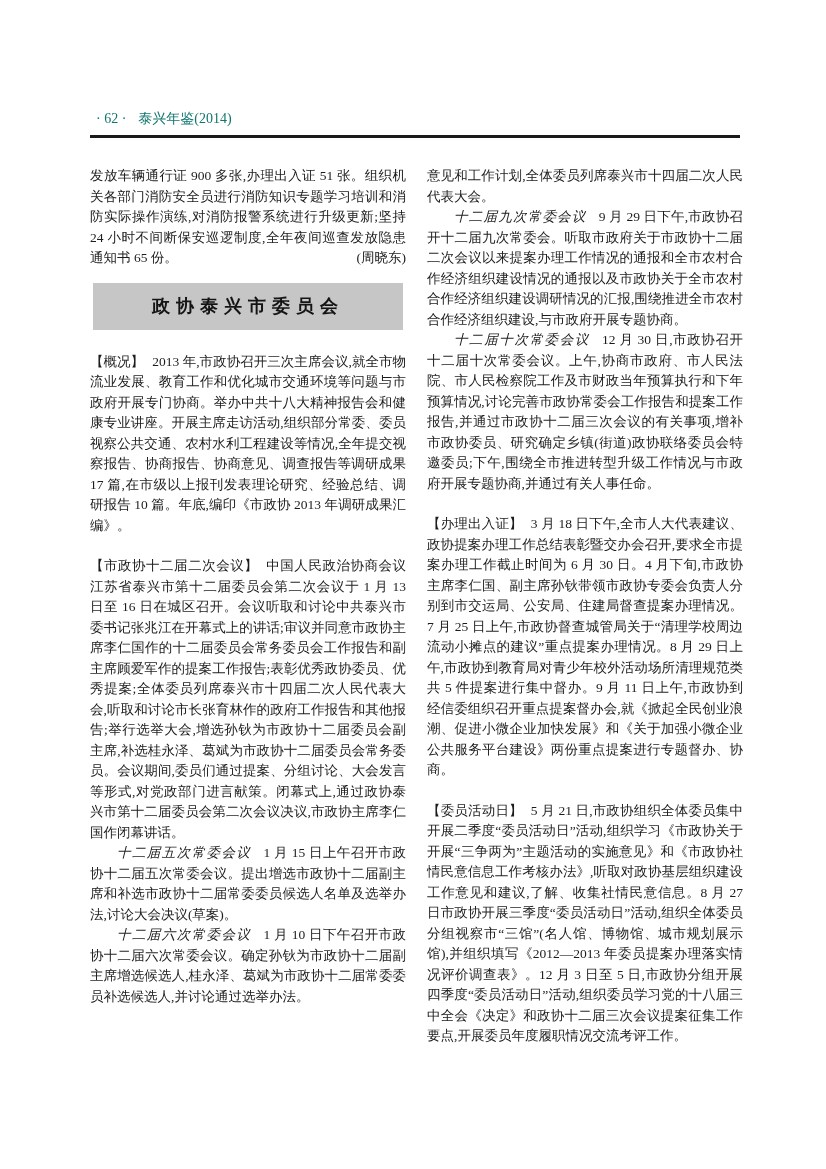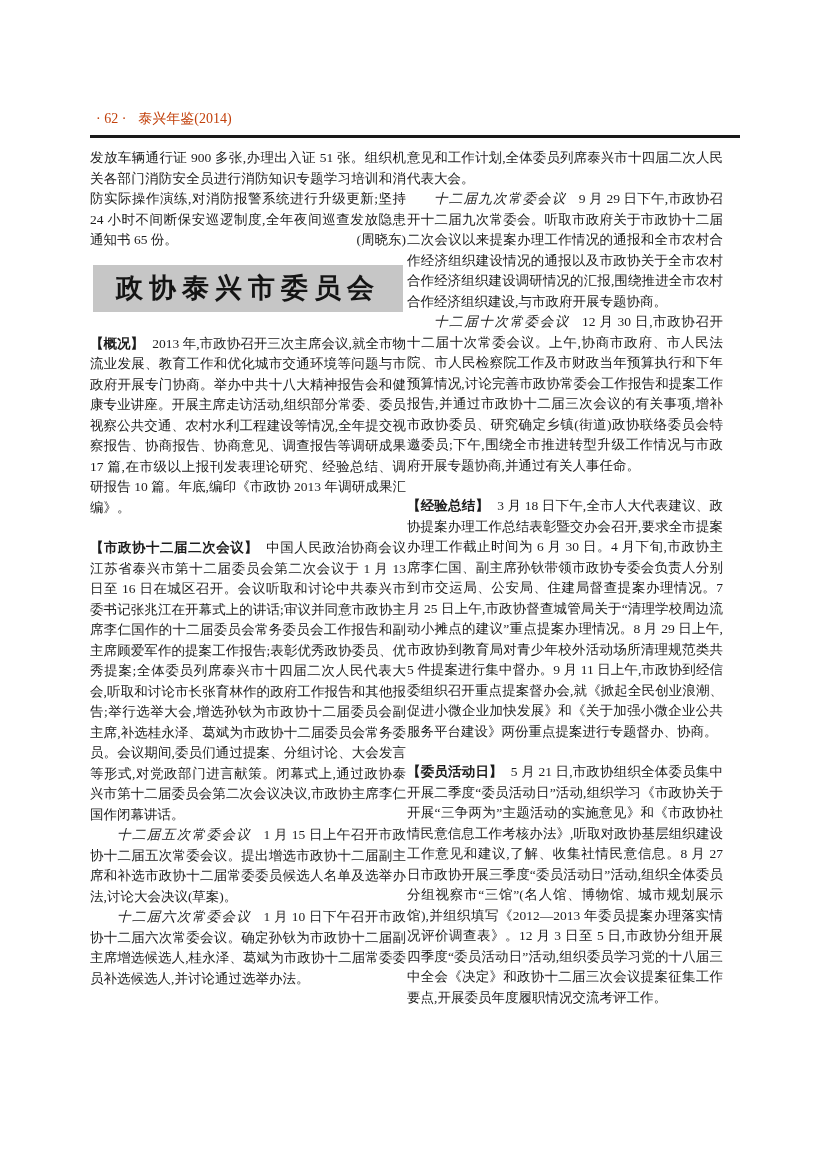--- a/index.html
+++ b/index.html
@@ -10,62 +10,62 @@
     overflow:hidden;
   }
   .content{
     position:absolute;
     left:90px;top:110px;
     width:650px;
   }
   .running-header{
     display:flex;align-items:baseline;gap:12px;
     font-family:"Liberation Serif","DejaVu Serif",serif;
-    font-size:14px;color:#c2410c;
+    font-size:14px;color:#0f766e;
     padding-left:6px;
   }
   .header-rule{
     height:3px;background:#1a1a1a;margin-top:7px;
   }
   .columns{
-    display:flex;gap:1px;margin-top:10px;
+    display:flex;gap:21px;margin-top:28px;
   }
   .col{width:316px;flex:0 0 316px;}
   .para{
     margin:0;
     font-family:"Liberation Serif","DejaVu Serif",serif;
     font-size:13.5px;
     line-height:20.5px;
     color:#1c1c1c;
     text-align:justify;
     text-indent:2em;
   }
   .flush{text-indent:0;}
   .entry-gap{margin-top:20px;}
   .term{
     font-family:"Liberation Sans","DejaVu Sans",sans-serif;
-    font-weight:700;
+    font-weight:400;
     margin-right:0.6em;
   }
   .subhead{
     font-style:italic;
     letter-spacing:1px;
     margin-right:0.9em;
   }
   .author{float:right;}
   .section-box{
     margin:14px 3px 22px 3px;
     background:#c6c6c6;
     height:47px;
     display:flex;align-items:center;justify-content:center;
   }
   .section-box-title{
     font-family:"Liberation Sans","DejaVu Sans",sans-serif;
     font-weight:700;
-    font-size:27px;
+    font-size:18px;
     letter-spacing:6px;
     color:#141414;
   }
 </style>
 </head>
 <body>
 
 <div class="page">
   <div class="content">
 
@@ -110,21 +110,21 @@
         </p>
 
         <p class="para">
           <span class="subhead">十二届九次常委会议</span><span>9 月 29 日下午,市政协召开十二届九次常委会。听取市政府关于市政协十二届二次会议以来提案办理工作情况的通报和全市农村合作经济组织建设情况的通报以及市政协关于全市农村合作经济组织建设调研情况的汇报,围绕推进全市农村合作经济组织建设,与市政府开展专题协商。</span>
         </p>
         <p class="para">
           <span class="subhead">十二届十次常委会议</span><span>12 月 30 日,市政协召开十二届十次常委会议。上午,协商市政府、市人民法院、市人民检察院工作及市财政当年预算执行和下年预算情况,讨论完善市政协常委会工作报告和提案工作报告,并通过市政协十二届三次会议的有关事项,增补市政协委员、研究确定乡镇(街道)政协联络委员会特邀委员;下午,围绕全市推进转型升级工作情况与市政府开展专题协商,并通过有关人事任命。</span>
         </p>
 
         <p class="para flush entry-gap">
-          <span class="term">【经验总结】</span><span>3 月 18 日下午,全市人大代表建议、政协提案办理工作总结表彰暨交办会召开,要求全市提案办理工作截止时间为 6 月 30 日。4 月下旬,市政协主席李仁国、副主席孙钬带领市政协专委会负责人分别到市交运局、公安局、住建局督查提案办理情况。7 月 25 日上午,市政协督查城管局关于“清理学校周边流动小摊点的建议”重点提案办理情况。8 月 29 日上午,市政协到教育局对青少年校外活动场所清理规范类共 5 件提案进行集中督办。9 月 11 日上午,市政协到经信委组织召开重点提案督办会,就《掀起全民创业浪潮、促进小微企业加快发展》和《关于加强小微企业公共服务平台建设》两份重点提案进行专题督办、协商。</span>
+          <span class="term">【办理出入证】</span><span>3 月 18 日下午,全市人大代表建议、政协提案办理工作总结表彰暨交办会召开,要求全市提案办理工作截止时间为 6 月 30 日。4 月下旬,市政协主席李仁国、副主席孙钬带领市政协专委会负责人分别到市交运局、公安局、住建局督查提案办理情况。7 月 25 日上午,市政协督查城管局关于“清理学校周边流动小摊点的建议”重点提案办理情况。8 月 29 日上午,市政协到教育局对青少年校外活动场所清理规范类共 5 件提案进行集中督办。9 月 11 日上午,市政协到经信委组织召开重点提案督办会,就《掀起全民创业浪潮、促进小微企业加快发展》和《关于加强小微企业公共服务平台建设》两份重点提案进行专题督办、协商。</span>
         </p>
 
         <p class="para flush entry-gap">
           <span class="term">【委员活动日】</span><span>5 月 21 日,市政协组织全体委员集中开展二季度“委员活动日”活动,组织学习《市政协关于开展“三争两为”主题活动的实施意见》和《市政协社情民意信息工作考核办法》,听取对政协基层组织建设工作意见和建议,了解、收集社情民意信息。8 月 27 日市政协开展三季度“委员活动日”活动,组织全体委员分组视察市“三馆”(名人馆、博物馆、城市规划展示馆),并组织填写《2012—2013 年委员提案办理落实情况评价调查表》。12 月 3 日至 5 日,市政协分组开展四季度“委员活动日”活动,组织委员学习党的十八届三中全会《决定》和政协十二届三次会议提案征集工作要点,开展委员年度履职情况交流考评工作。</span>
         </p>
       </div>
 
     </div>
   </div>
 </div>

